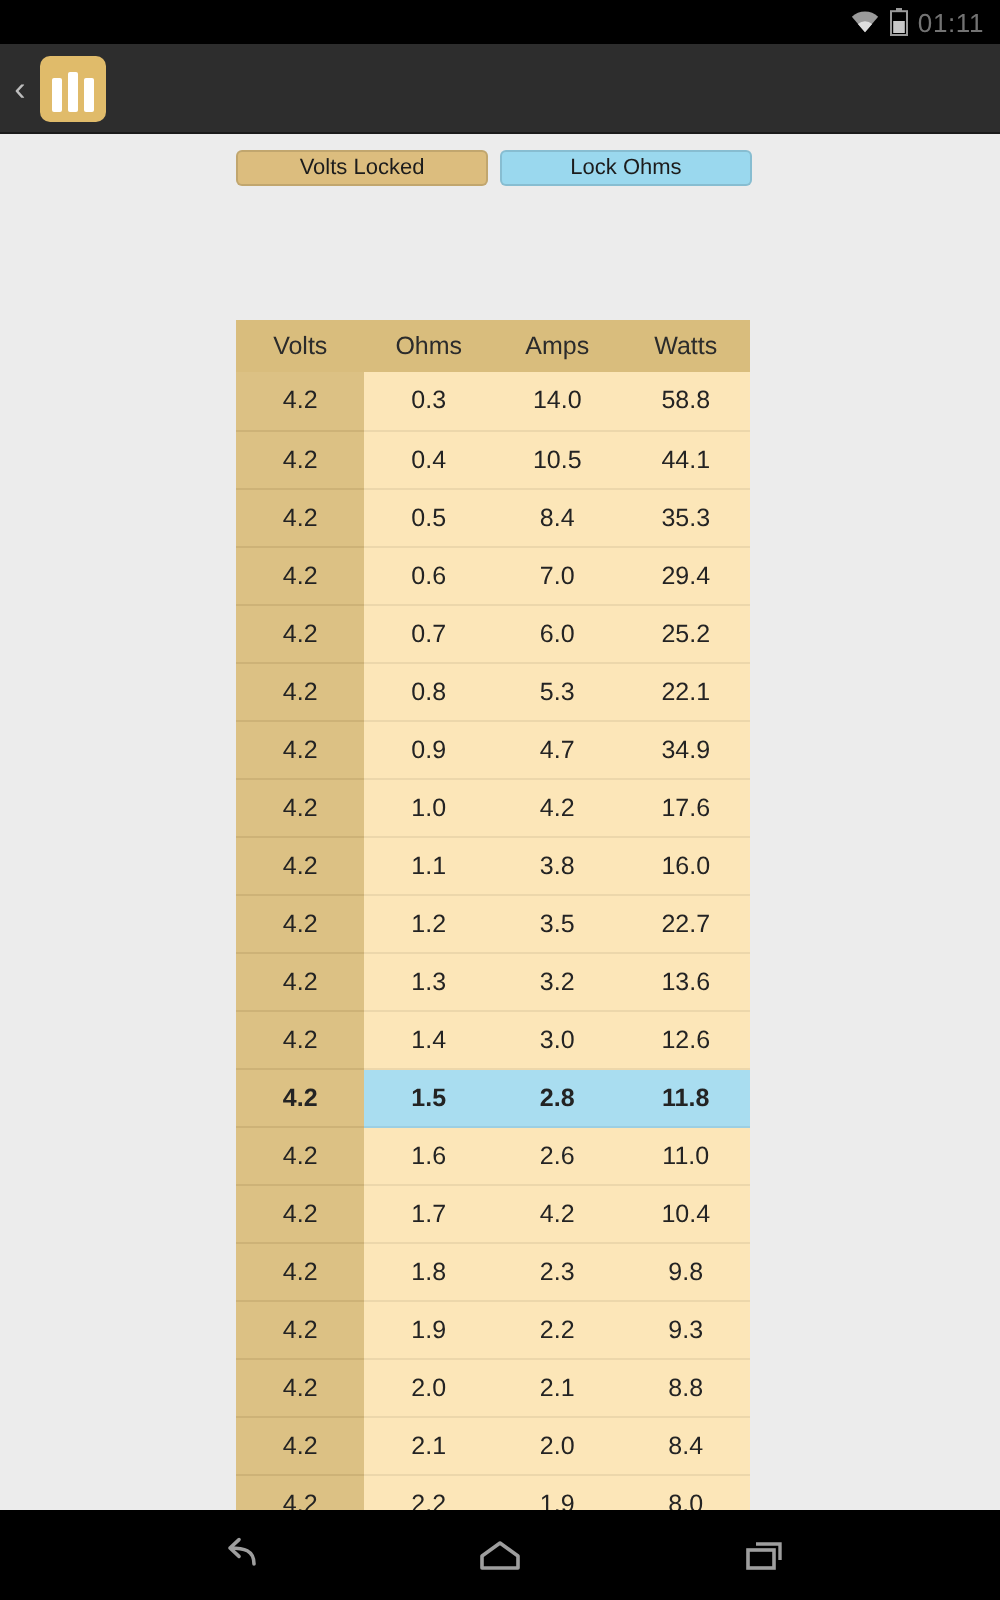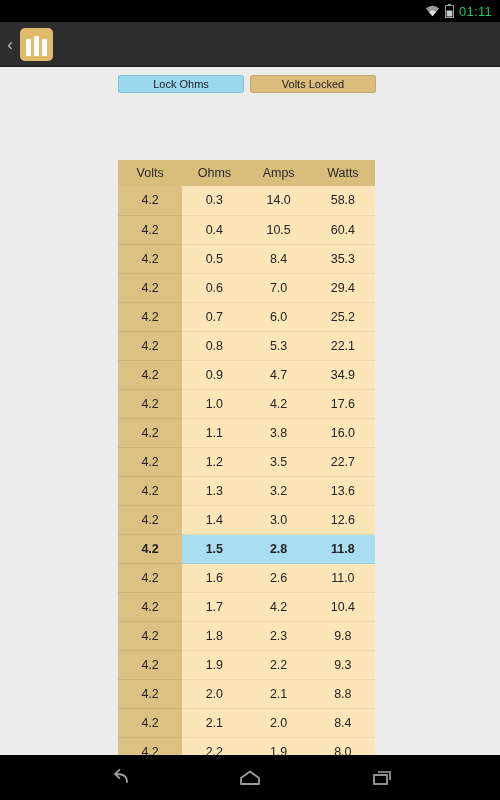--- a/index.html
+++ b/index.html
@@ -12,21 +12,21 @@
   }
   
   #status-bar{
     height:22px;width:500px;
     background:#000;
     display:flex;align-items:center;justify-content:flex-end;
     box-sizing:border-box;padding-right:8px;
   }
   .sb-icon{display:flex;align-items:center;margin-right:5px;}
   #status-clock{
-    color:#22c55e;font-size:13px;letter-spacing:.3px;
+    color:#737373;font-size:13px;letter-spacing:.3px;
     font-family:"Liberation Sans",sans-serif;
   }
   
   #action-bar{
     height:45px;width:500px;
     background:#2d2d2d;
     display:flex;align-items:center;
     box-sizing:border-box;
     border-bottom:1px solid #1a1a1a;
     position:relative;
@@ -164,22 +164,22 @@
       <span class="bar b1"></span>
       <span class="bar b2"></span>
       <span class="bar b3"></span>
     </span>
   </div>
 </div>
 
 <div id="content">
 
   <div id="button-row">
+    <div class="lock-btn tan">Volts Locked</div>
     <div class="lock-btn blue">Lock Ohms</div>
-    <div class="lock-btn tan">Volts Locked</div>
   </div>
 
   <table id="lookup-table">
     <thead>
       <tr id="header-row">
           <th>Volts</th>
           <th>Ohms</th>
           <th>Amps</th>
           <th>Watts</th>
         </tr>
@@ -188,21 +188,21 @@
         <tr>
           <td class="volts-cell">4.2</td>
           <td class="data-cell">0.3</td>
           <td class="data-cell">14.0</td>
           <td class="data-cell">58.8</td>
         </tr>
         <tr>
           <td class="volts-cell">4.2</td>
           <td class="data-cell">0.4</td>
           <td class="data-cell">10.5</td>
-          <td class="data-cell">60.4</td>
+          <td class="data-cell">44.1</td>
         </tr>
         <tr>
           <td class="volts-cell">4.2</td>
           <td class="data-cell">0.5</td>
           <td class="data-cell">8.4</td>
           <td class="data-cell">35.3</td>
         </tr>
         <tr>
           <td class="volts-cell">4.2</td>
           <td class="data-cell">0.6</td>

